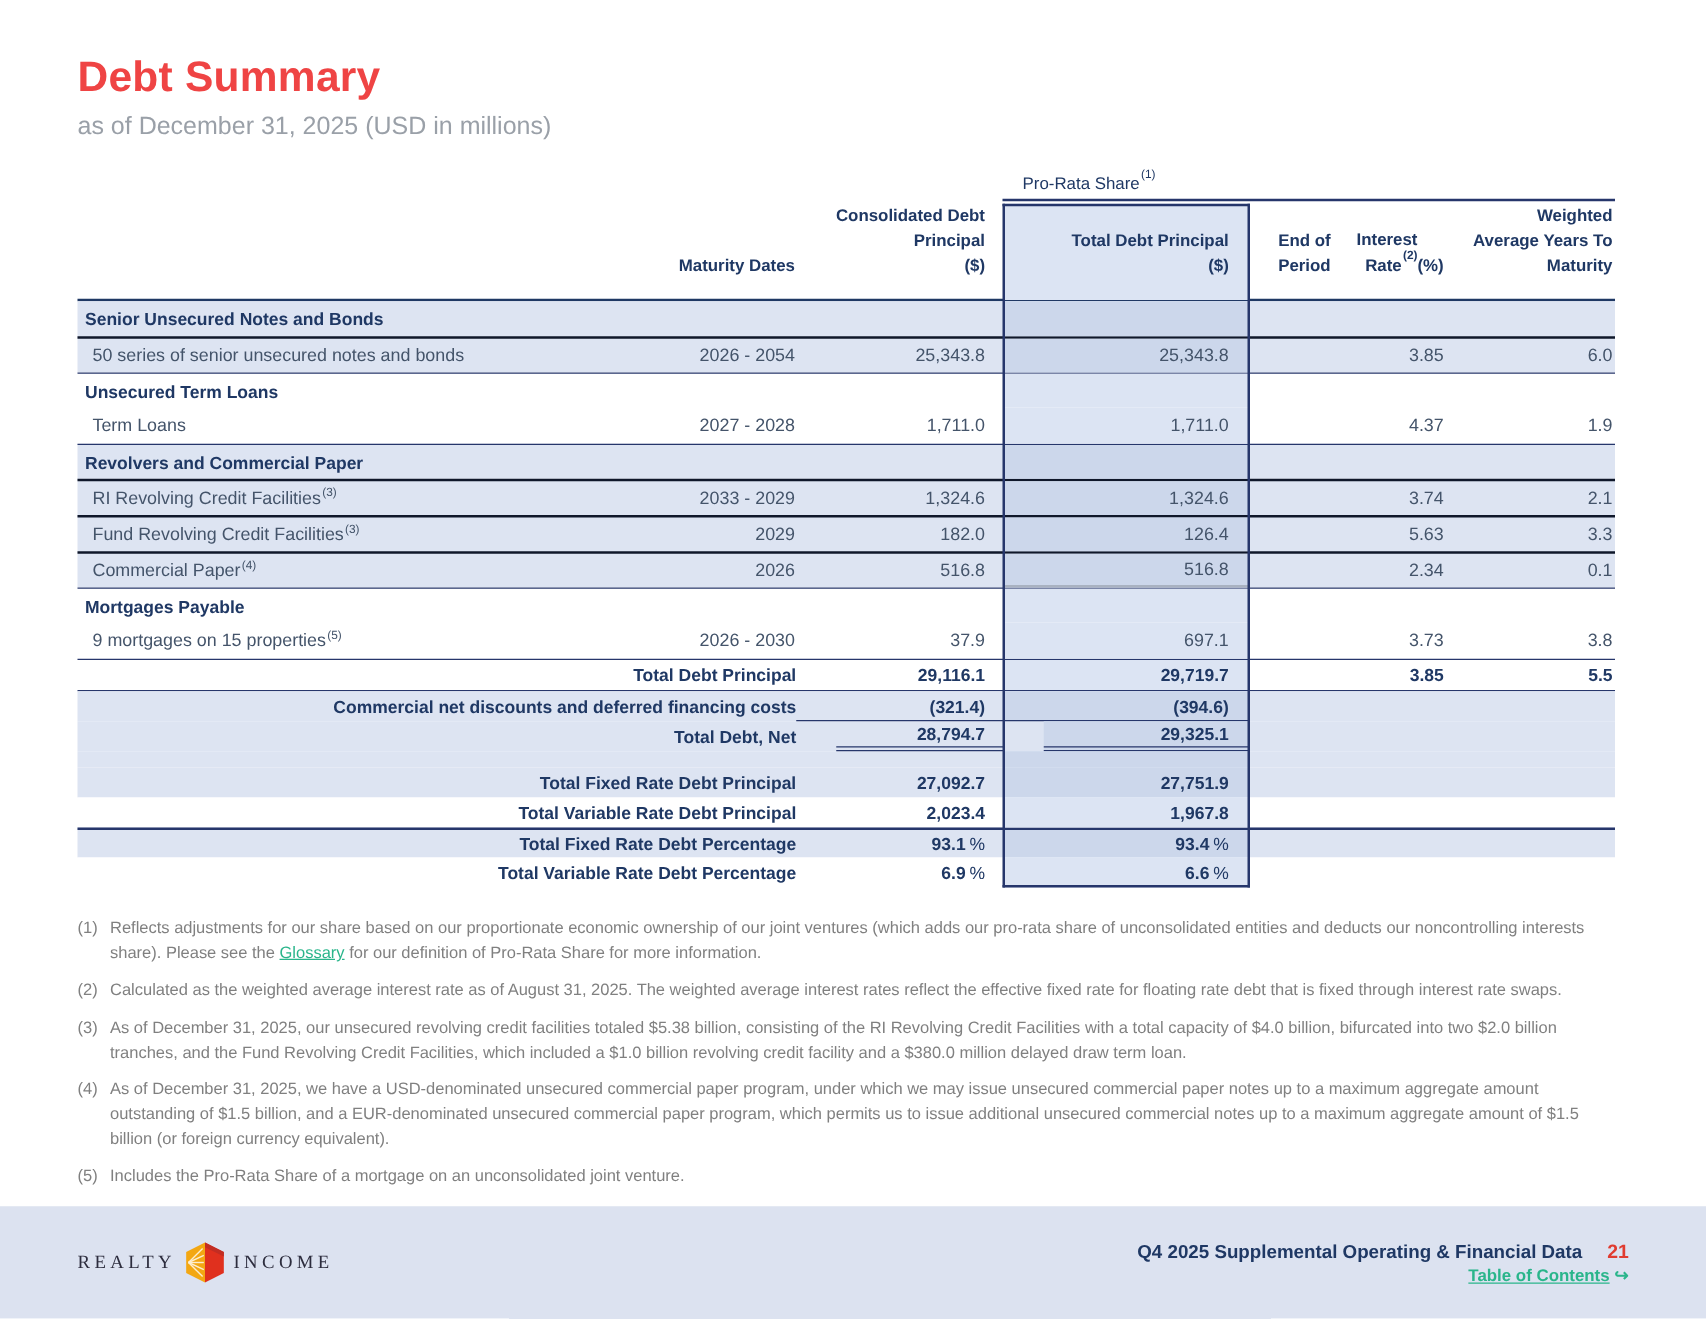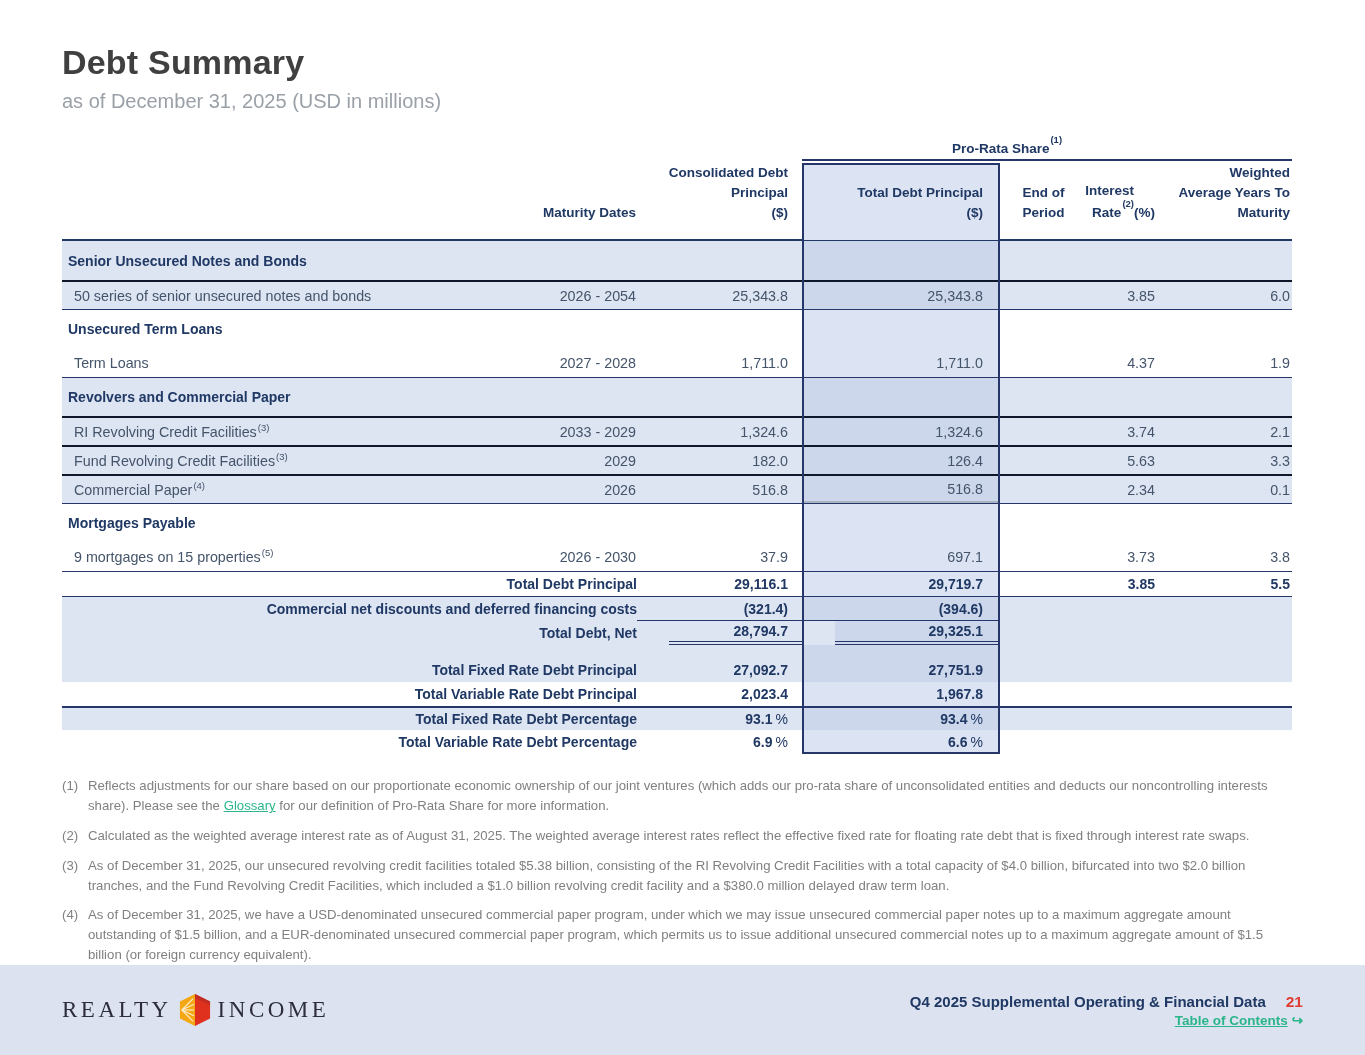--- a/index.html
+++ b/index.html
@@ -13,28 +13,28 @@
     --teal:#2ab58b;
     --red:#e03c31;
     --footer-bg:#dce2f0;
     --cols:340px 235px 166px 197px 162px 130px;
   }
   *{box-sizing:border-box;}
   html,body{margin:0;padding:0;background:#ffffff;}
   .page{width:1365px;height:1055px;position:relative;background:#fff;overflow:hidden;
         font-family:"Liberation Sans",sans-serif;}
   .content{padding:44px 73px 0 62px;}
-  h1{margin:0;font-size:34px;line-height:1.1;font-weight:700;color:#404040;letter-spacing:.2px;}
+  h1{margin:0;font-size:34px;line-height:1.1;font-weight:700;color:#ef4444;letter-spacing:.2px;}
   .subtitle{font-size:20px;color:#9aa0a8;margin-top:9px;margin-bottom:22px;}
 
   
   .table-wrap{position:relative;width:1230px;}
   .prorata-band{position:relative;height:28px;}
-  .prorata-label{position:absolute;left:700px;width:490px;top:3px;text-align:center;
-    font-weight:700;font-size:13.5px;color:var(--navy);}
+  .prorata-label{position:absolute;left:756px;width:490px;top:3px;text-align:left;
+    font-weight:400;font-size:13.5px;color:var(--navy);}
   .prorata-rule{position:absolute;left:740px;width:490px;top:24px;height:1.5px;background:var(--border-navy);}
   sup{font-size:9.5px;position:relative;top:-4px;margin-left:1px;}
 
   .thead{display:grid;grid-template-columns:var(--cols);height:78px;border-bottom:2.5px solid var(--navy);}
   .hc{display:flex;align-items:flex-end;justify-content:flex-end;text-align:right;
       font-weight:700;font-size:13.5px;line-height:1.45;color:var(--navy);
       padding-bottom:18px;white-space:pre-line;}
   .hc.m{padding-right:1px;}
   .hc.cons{padding-right:15px;}
   .hc.pro{padding-right:17px;}
@@ -45,21 +45,21 @@
   .bg-blue{background:var(--row-blue);}
   .bg-white{background:#ffffff;}
   .bg-blue .hl{background:var(--hl-dark);}
   .bg-white .hl{background:var(--hl-light);}
   .thead .hl{background:var(--hl-light);}
   .bt{border-top:1.5px solid var(--border-navy);}
   .bt2{border-top:2px solid var(--border-navy);}
   .bb{border-bottom:1.5px solid var(--border-navy);}
   .sep{border-top:2px solid #0f172a;}
 
-  .section{height:39px;}
+  .section{height:28px;}
   .item{height:29px;}
   .total{height:26px;}
   .total2{height:24px;}
   .gap{height:13px;}
 
   .c{display:flex;align-items:center;font-size:14.3px;color:var(--item-text);}
   .num{justify-content:flex-end;}
   .c.m{padding-right:1px;}
   .c.cons{padding-right:15px;}
   .c.pro{padding-right:17px;}
@@ -86,21 +86,21 @@
   .footnotes{width:1230px;margin-top:22px;}
   .fn{display:flex;margin-bottom:10px;color:var(--gray-text);font-size:13.2px;line-height:1.5;}
   .fn-num{width:26px;flex:none;}
   .fn-text{flex:1;}
   .fn-text a{color:var(--teal);text-decoration:underline;cursor:pointer;}
 
   
   .footer{position:absolute;left:0;top:965px;width:1365px;height:90px;background:var(--footer-bg);
     display:flex;align-items:center;justify-content:space-between;padding:0 62px;}
   .logo{display:flex;align-items:center;gap:7px;}
-  .logo-word{font-family:"Liberation Serif",serif;font-size:23px;letter-spacing:3.5px;color:#2d2d3e;}
+  .logo-word{font-family:"Liberation Serif",serif;font-size:15px;letter-spacing:3.5px;color:#2d2d3e;}
   .footer-right{text-align:right;}
   .ft-row1{font-size:15px;font-weight:700;color:var(--navy);}
   .page-num{color:var(--red);margin-left:20px;font-size:15.5px;font-weight:700;}
   .ft-row2{margin-top:1px;font-size:13.5px;font-weight:bold;}
   .toc-link{color:var(--teal);text-decoration:underline;cursor:pointer;}
   .toc-arrow{color:var(--teal);margin-left:4px;text-decoration:none;}
 </style>
 </head>
 <body>
 

